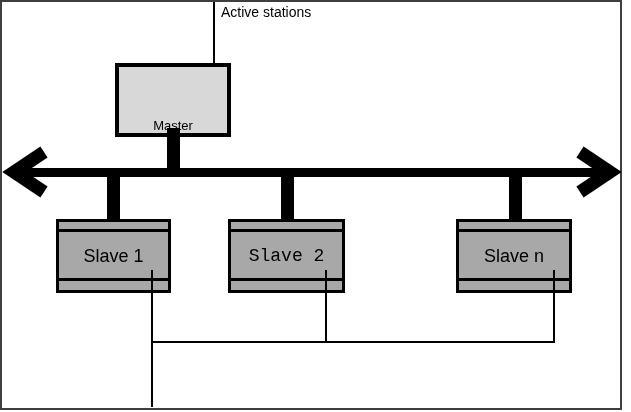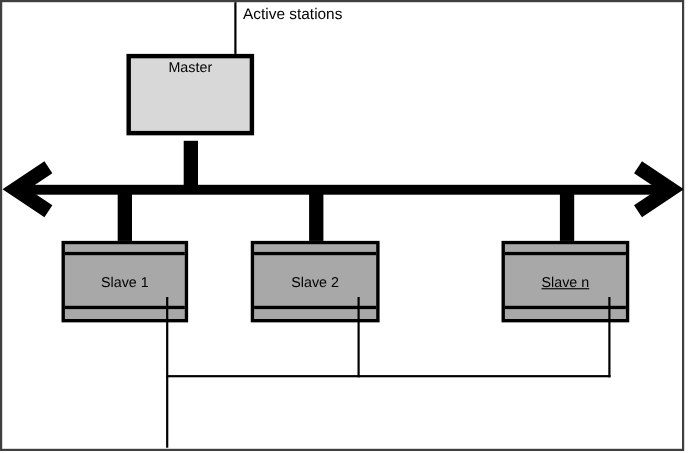--- a/index.html
+++ b/index.html
@@ -23,23 +23,23 @@
   .active-line{left:213px;top:2px;width:2px;height:68px;}
   .label{
     position:absolute;
     font-size:14px;line-height:16px;
     white-space:nowrap;
   }
   .active-label{left:221px;top:4px;}
 
   
   .master{
-    position:absolute;left:115px;top:49px;width:116px;height:74px;
+    position:absolute;left:115px;top:63px;width:116px;height:74px;
     box-sizing:border-box;border:4px solid #000;
-    display:flex;align-items:flex-start;justify-content:center;
+    display:flex;align-items:flex-end;justify-content:center;
     font-size:13px;
   }
 
   
   .bus-bar{left:20px;top:168px;width:592px;height:9px;}
   .arrow{position:absolute;top:144px;}
   .arrow-left{left:2px;}
   .arrow-right{left:574px;}
 
   
@@ -47,21 +47,21 @@
   .stub-master{left:167px;top:128px;height:41px;}
   .stub-s1{left:107px;top:176px;height:45px;}
   .stub-s2{left:281px;top:176px;height:45px;}
   .stub-sn{left:509px;top:176px;height:45px;}
 
   
   .slave{
     position:absolute;top:219px;height:74px;
     box-sizing:border-box;border:3px solid #000;
     display:flex;align-items:center;justify-content:center;
-    font-size:13px;
+    font-size:18px;
   }
   .slave-1{left:56px;width:115px;}
   .slave-2{left:228px;width:117px;}
   .slave-n{left:456px;width:116px;}
   .divider-top{position:absolute;left:0;right:0;top:7px;height:3px;background:#000;}
   .divider-bottom{position:absolute;left:0;right:0;bottom:9px;height:3px;background:#000;}
 
   
   .drop-s1{left:151px;top:270px;width:2px;height:137px;}
   .drop-s2{left:325px;top:270px;width:2px;height:73px;}
@@ -94,26 +94,26 @@
 
   <div class="stub stub-s1"></div>
   <div class="stub stub-s2"></div>
   <div class="stub stub-sn"></div>
 
   <div class="slave slave-1" style="background-color: rgb(168, 168, 168);">
     <div class="divider-top"></div>
     <span>Slave 1</span>
     <div class="divider-bottom"></div>
   </div>
-  <div class="slave slave-2" style="background-color: rgb(168, 168, 168);">
+  <div class="slave slave-2" style="background-color: rgb(168, 168, 168); font-family: Liberation Mono, monospace;">
     <div class="divider-top"></div>
     <span>Slave 2</span>
     <div class="divider-bottom"></div>
   </div>
-  <div class="slave slave-n" style="background-color: rgb(168, 168, 168); text-decoration: underline;">
+  <div class="slave slave-n" style="background-color: rgb(168, 168, 168);">
     <div class="divider-top"></div>
     <span>Slave n</span>
     <div class="divider-bottom"></div>
   </div>
 
   <div class="vline drop-s1"></div>
   <div class="vline drop-s2"></div>
   <div class="vline drop-sn"></div>
   <div class="hline passive-hline"></div>
 

